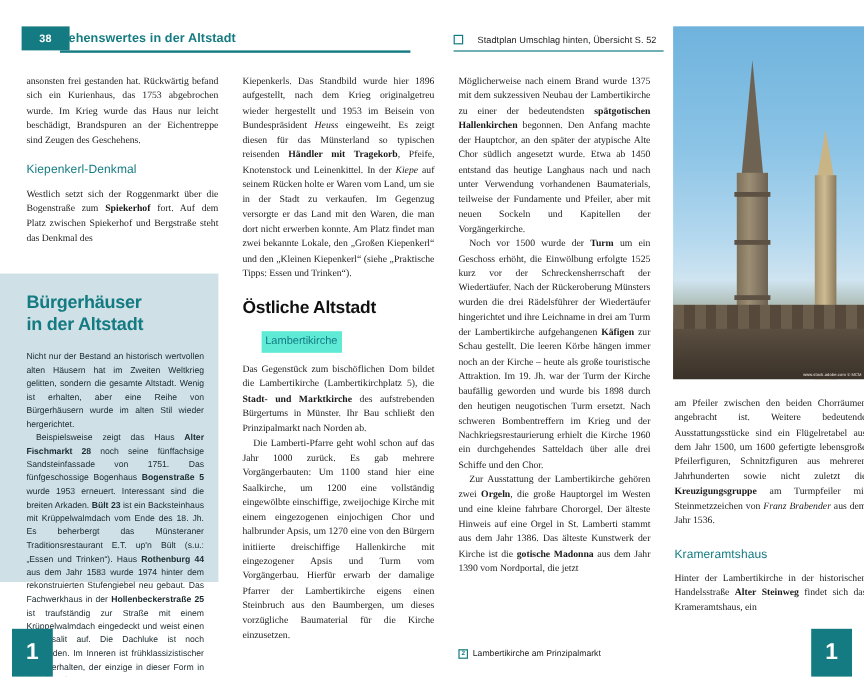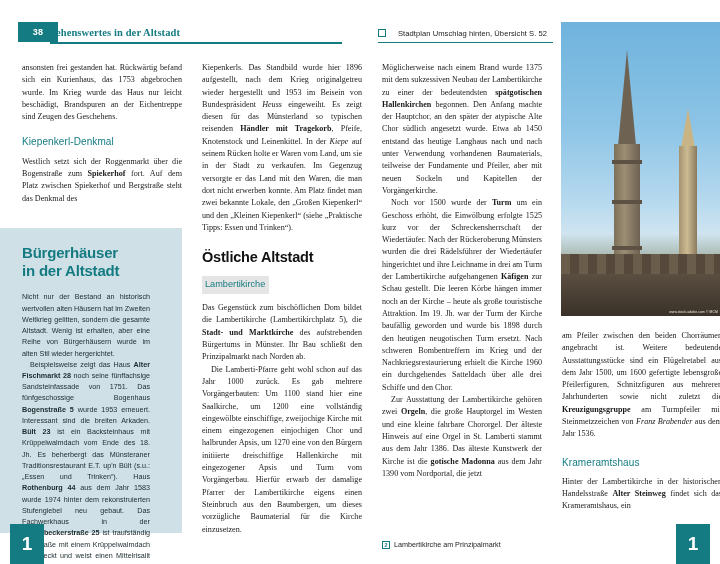--- a/index.html
+++ b/index.html
@@ -44,21 +44,21 @@
     align-items: center;
     justify-content: center;
     letter-spacing: 0.2px;
   }
   .running-head {
     position: absolute;
     left: 50px;
     top: 0;
     width: 290px;
     height: 20px;
-    font-family: Liberation Serif, serif;
+    font-family: Liberation Sans, sans-serif;
     font-size: 10.5px;
     font-weight: bold;
     color: #147b82;
     letter-spacing: 0.1px;
     display: flex;
     align-items: center;
     text-align: center;
   }
   .head-rule {
     position: absolute;
@@ -133,36 +133,36 @@
     font-size: 14.5px;
     font-weight: bold;
     color: #111;
     margin: 0 0 8px 0;
     letter-spacing: -0.2px;
   }
   .hl-head {
     font-family: "Liberation Sans", sans-serif;
     font-size: 9.2px;
     color: #147b82;
-    background: #e5e5e5;
+    background: #5eead4;
     display: inline-block;
     padding: 2px 4px 2px 3px;
-    margin: 0 0 8px 0;
+    margin: 0 0 8px 16px;
   }
 
   
   .infobox {
     position: absolute;
     left: 0px;
     top: 228px;
     width: 182px;
-    height: 305px;
+    height: 257px;
     background: #cfe0e6;
     box-sizing: border-box;
-    padding: 14px 32px 10px 22px;
+    padding: 14px 12px 10px 22px;
   }
   .infobox h2 {
     font-family: "Liberation Sans", sans-serif;
     font-size: 15px;
     font-weight: bold;
     color: #147b82;
     margin: 2px 0 12px 0;
     line-height: 1.18;
     letter-spacing: -0.2px;
   }

